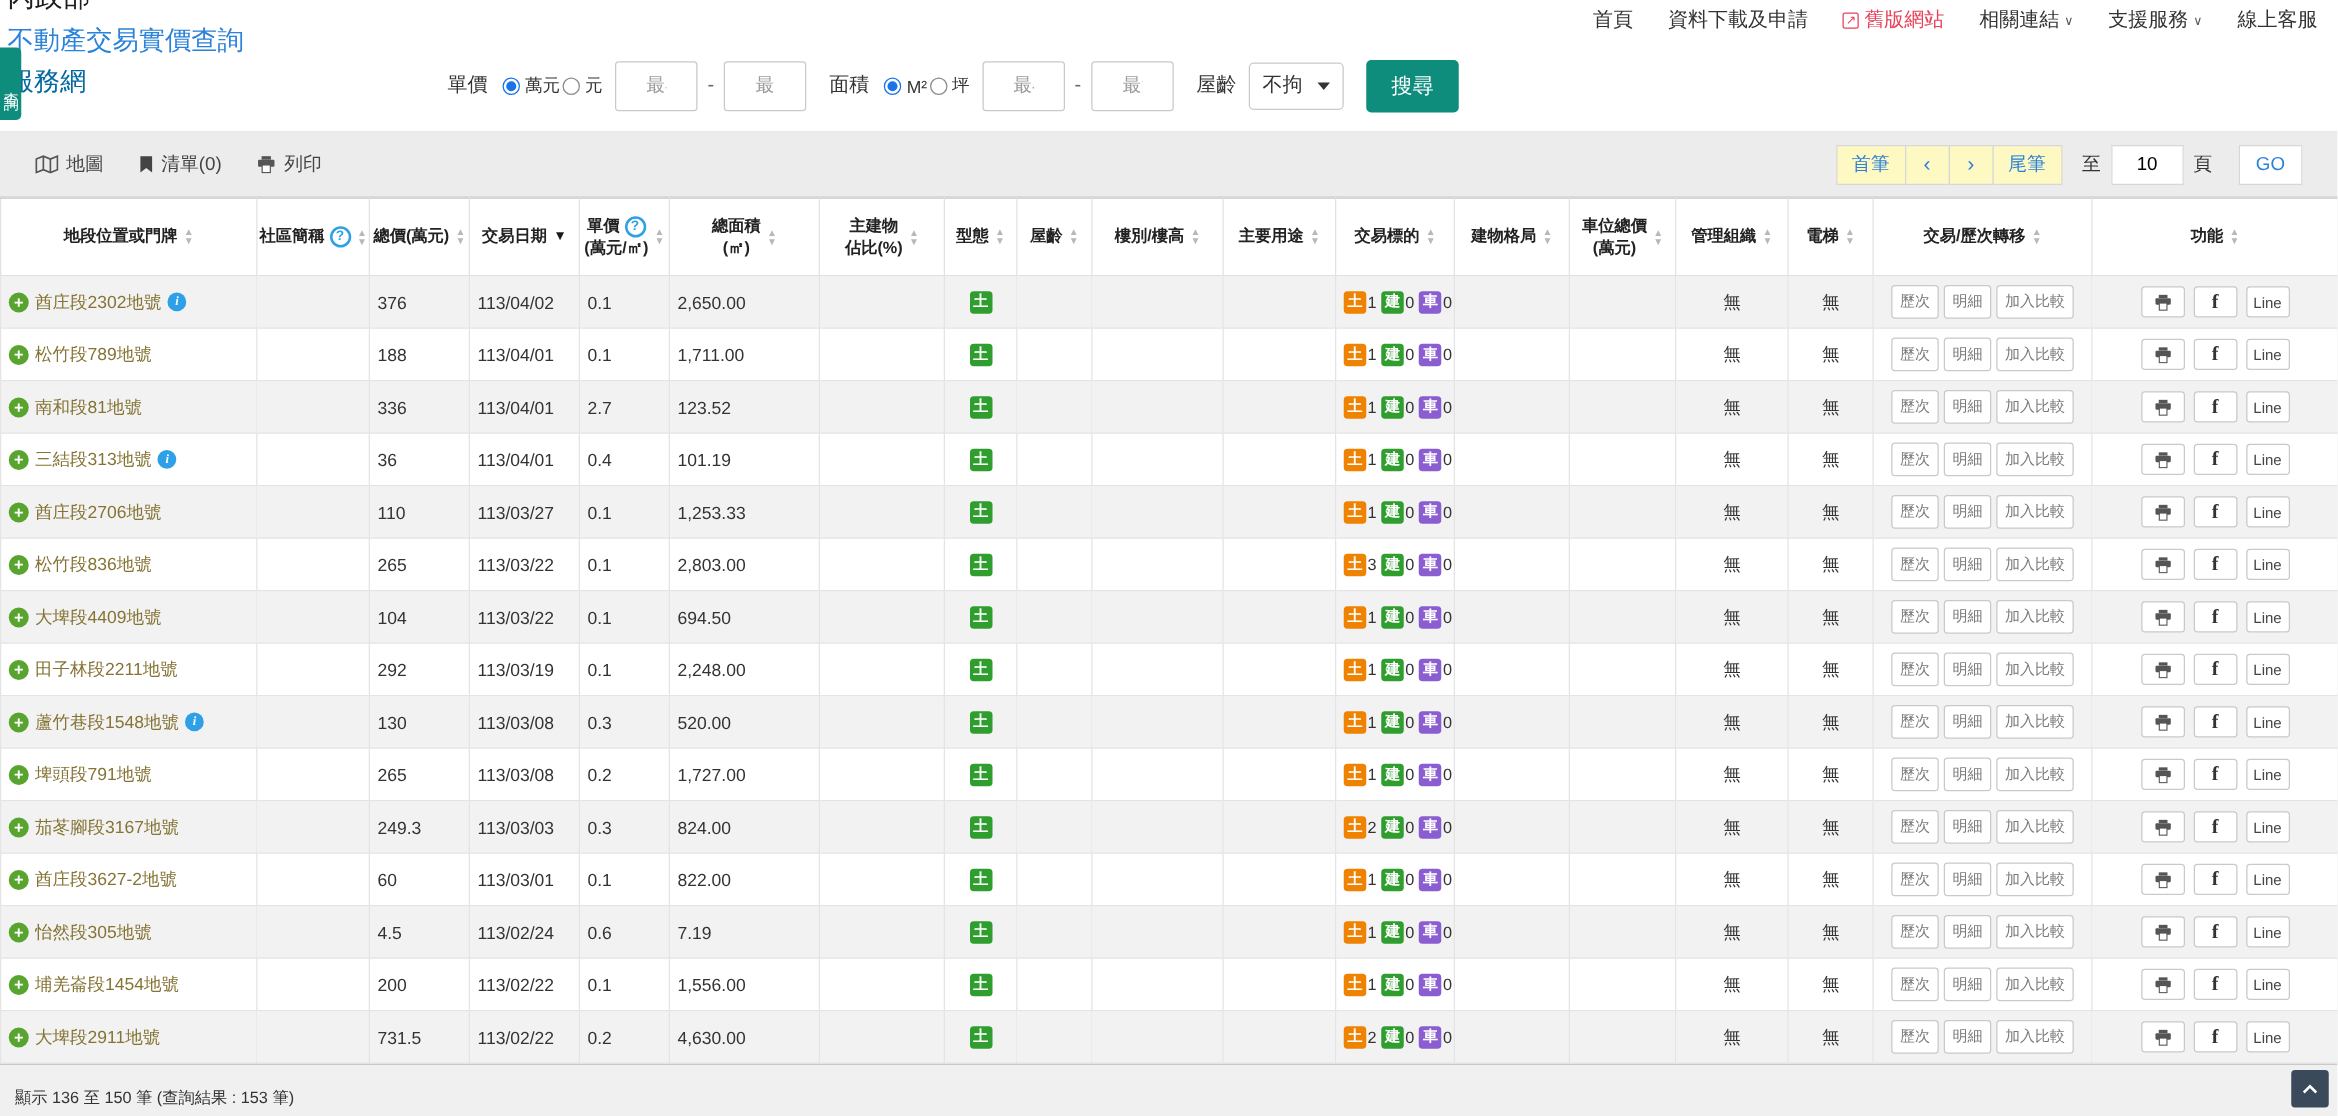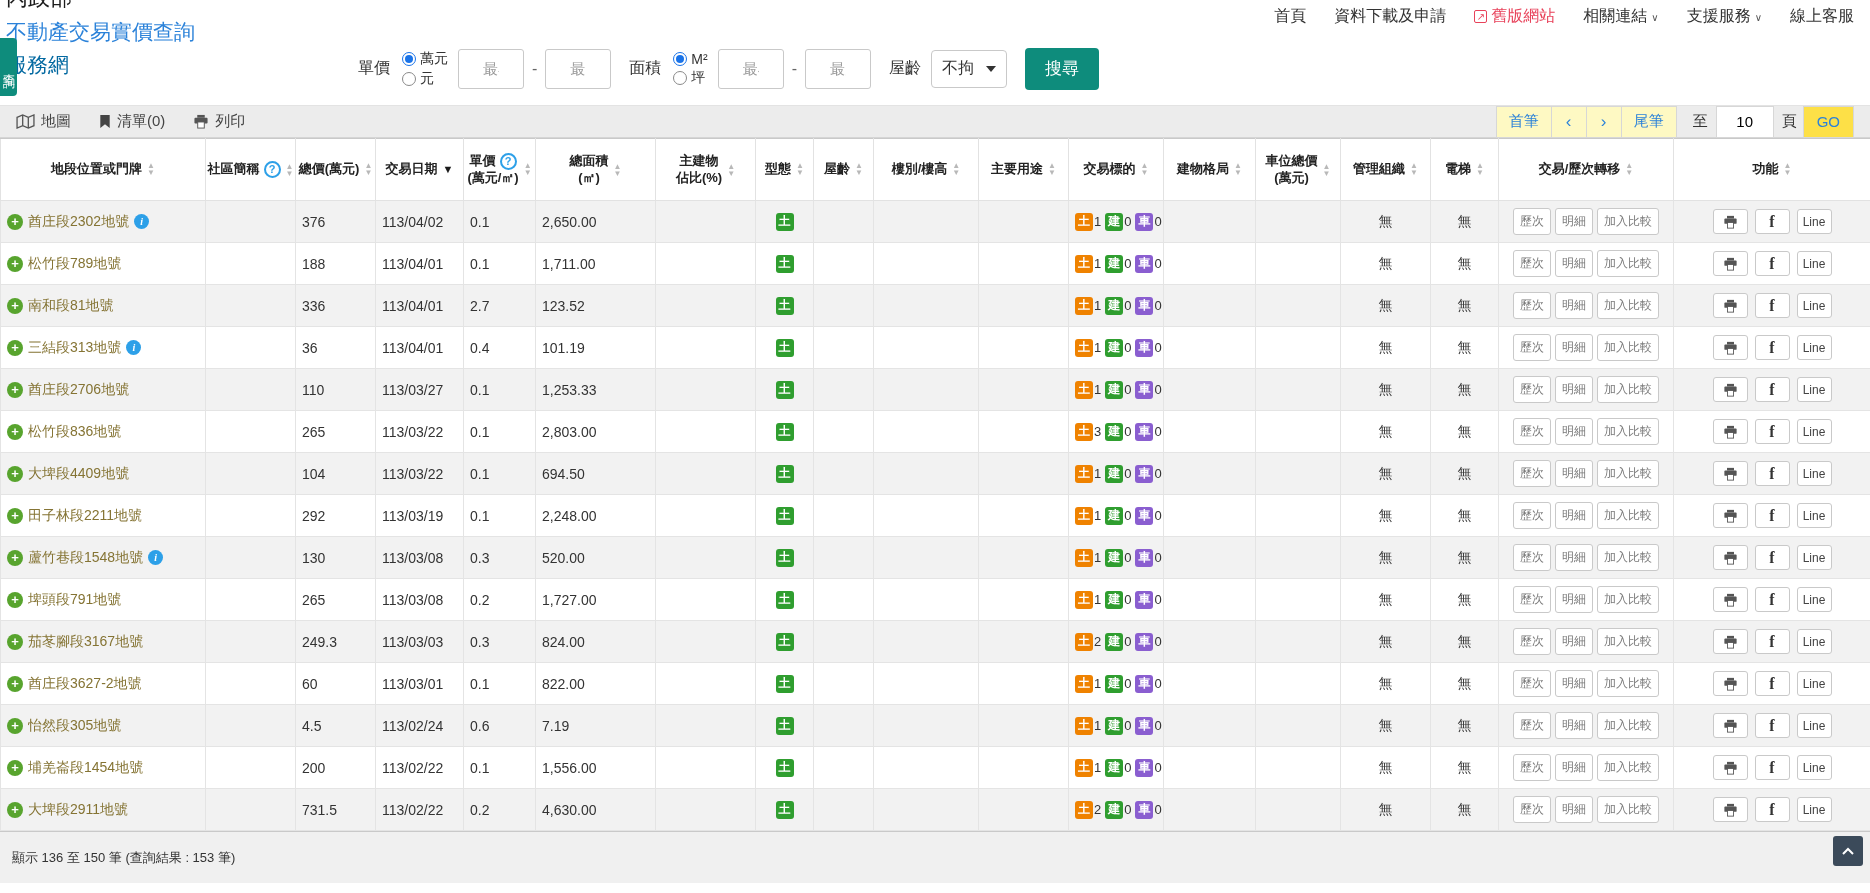--- a/index.html
+++ b/index.html
@@ -19,49 +19,49 @@
   .ext{font-size:10px;border:1.5px solid currentColor;border-radius:2px;width:13px;height:13px;
        display:inline-flex;align-items:center;justify-content:center;}
   .caret{font-size:10px;color:#555;margin-top:2px;}
   
   .searchbar{height:74px;border-bottom:1px solid #e3e3e3;position:relative;display:flex;align-items:center;}
   .side-tab{position:absolute;left:0;top:6px;width:17px;height:58px;background:#0e8c7c;color:#fff;
             border-radius:0 4px 4px 0;writing-mode:vertical-rl;font-size:12px;letter-spacing:3px;
             display:flex;align-items:center;justify-content:center;cursor:pointer;}
   .filters{display:flex;align-items:center;gap:10px;margin-left:350px;font-size:16px;}
   .flabel{color:#333;margin-left:8px;}
-  .radio-col{display:flex;flex-direction:column;gap:2px;font-size:14px;margin-left:2px;}
+  .radio-col{display:flex;flex-direction:row;gap:2px;font-size:14px;margin-left:2px;}
   .radio-opt{display:flex;align-items:center;gap:4px;cursor:pointer;white-space:nowrap;}
   .rdot{width:14px;height:14px;border-radius:50%;border:1px solid #8a8a8a;background:#fff;flex:none;}
   .rdot.on{border:1px solid #1a73e8;}
   .rdot.on::after{content:'';display:block;width:8px;height:8px;margin:2px auto;border-radius:50%;background:#1a73e8;}
   .num-input{width:66px;height:40px;border:1px solid #c9c9c9;border-radius:3px;font-size:15px;
              padding:0 24px;color:#333;font-family:inherit;}
   .num-input::placeholder{color:#9a9a9a;}
   .dash{color:#666;margin:0 -2px;}
   .selectbox{min-width:76px;height:38px;border:1px solid #c9c9c9;border-radius:4px;background:#fff;
              display:flex;align-items:center;justify-content:space-between;padding:0 10px;gap:10px;
              font-size:16px;cursor:pointer;}
   .caret-dn{width:0;height:0;border-left:5px solid transparent;border-right:5px solid transparent;
             border-top:6px solid #333;}
   .search-btn{height:42px;padding:0 20px;background:#0e8c7c;color:#fff;border:none;border-radius:4px;
               font-size:17px;cursor:pointer;margin-left:8px;font-family:inherit;}
   
-  .graybar{height:32px;background:#ececec;border-bottom:1px solid #d5d5d5;display:flex;
-           align-items:center;justify-content:space-between;padding:0 16px;}
+  .graybar{height:52px;background:#ececec;border-bottom:1px solid #d5d5d5;display:flex;
+           align-items:center;justify-content:space-between;padding:0 28px;}
   .tools{display:flex;align-items:center;gap:28px;font-size:15px;color:#444;}
   .tool{display:flex;align-items:center;gap:6px;cursor:pointer;}
   .pager{display:flex;align-items:center;font-size:15px;}
   .pbtn{background:#fef9c3;border:1px solid #d7d7d7;color:#2b82d9;height:32px;min-width:46px;padding:0 12px;
         display:flex;align-items:center;justify-content:center;cursor:pointer;margin-left:-1px;font-size:15px;}
   .pbtn.chev{min-width:36px;padding:0;font-size:17px;}
   .to-group{display:flex;align-items:center;gap:8px;margin-left:16px;color:#333;}
   .page-input{width:58px;height:32px;border:1px solid #d7d7d7;text-align:center;font-size:15px;font-family:inherit;}
-  .go-btn{background:#fde047;border:1px solid #d7d7d7;color:#2b82d9;height:32px;padding:0 13px;
-          font-size:15px;margin-left:6px;cursor:pointer;font-family:inherit;}
+  .go-btn{background:#ffffff;border:1px solid #d7d7d7;color:#2b82d9;height:32px;padding:0 13px;
+          font-size:15px;margin-left:21px;cursor:pointer;font-family:inherit;}
   
   table{width:1870px;border-collapse:collapse;table-layout:fixed;}
   thead th{height:62px;background:#fff;border:1px solid #e2e2e2;border-top:1px solid #c9c9c9;
            font-size:13px;font-weight:bold;color:#222;vertical-align:middle;padding:0 2px;}
   .th-inner{display:flex;align-items:center;justify-content:center;gap:5px;}
   .hlines{display:flex;flex-direction:column;line-height:1.3;align-items:center;}
   .hl1{display:flex;align-items:center;gap:4px;white-space:nowrap;}
   .sort{display:flex;flex-direction:column;color:#b8b8b8;font-size:8px;line-height:7px;cursor:pointer;}
   .sort-desc{color:#1a1a1a;font-size:11px;cursor:pointer;}
   .help{width:17px;height:17px;border-radius:50%;border:2px solid #2da0e8;color:#2da0e8;font-size:11px;

